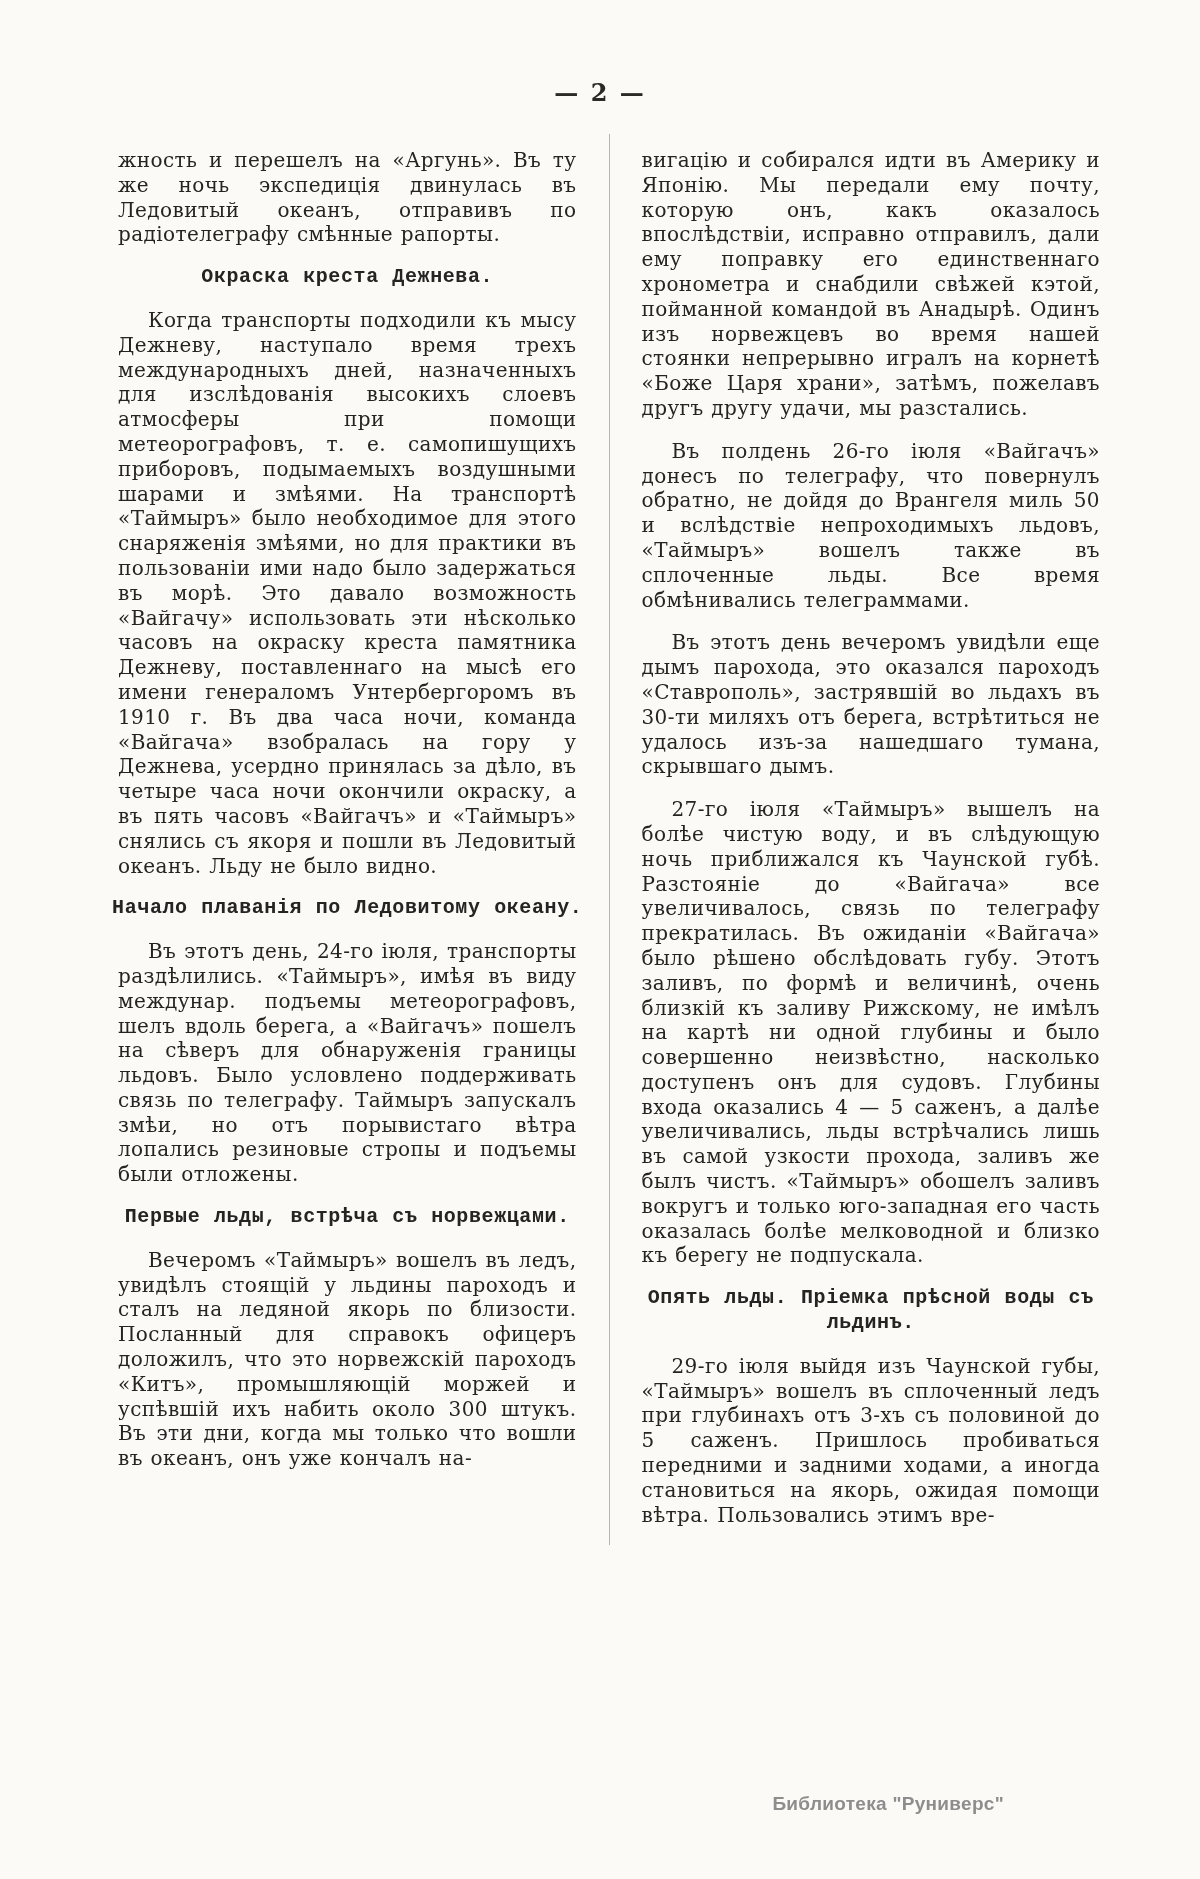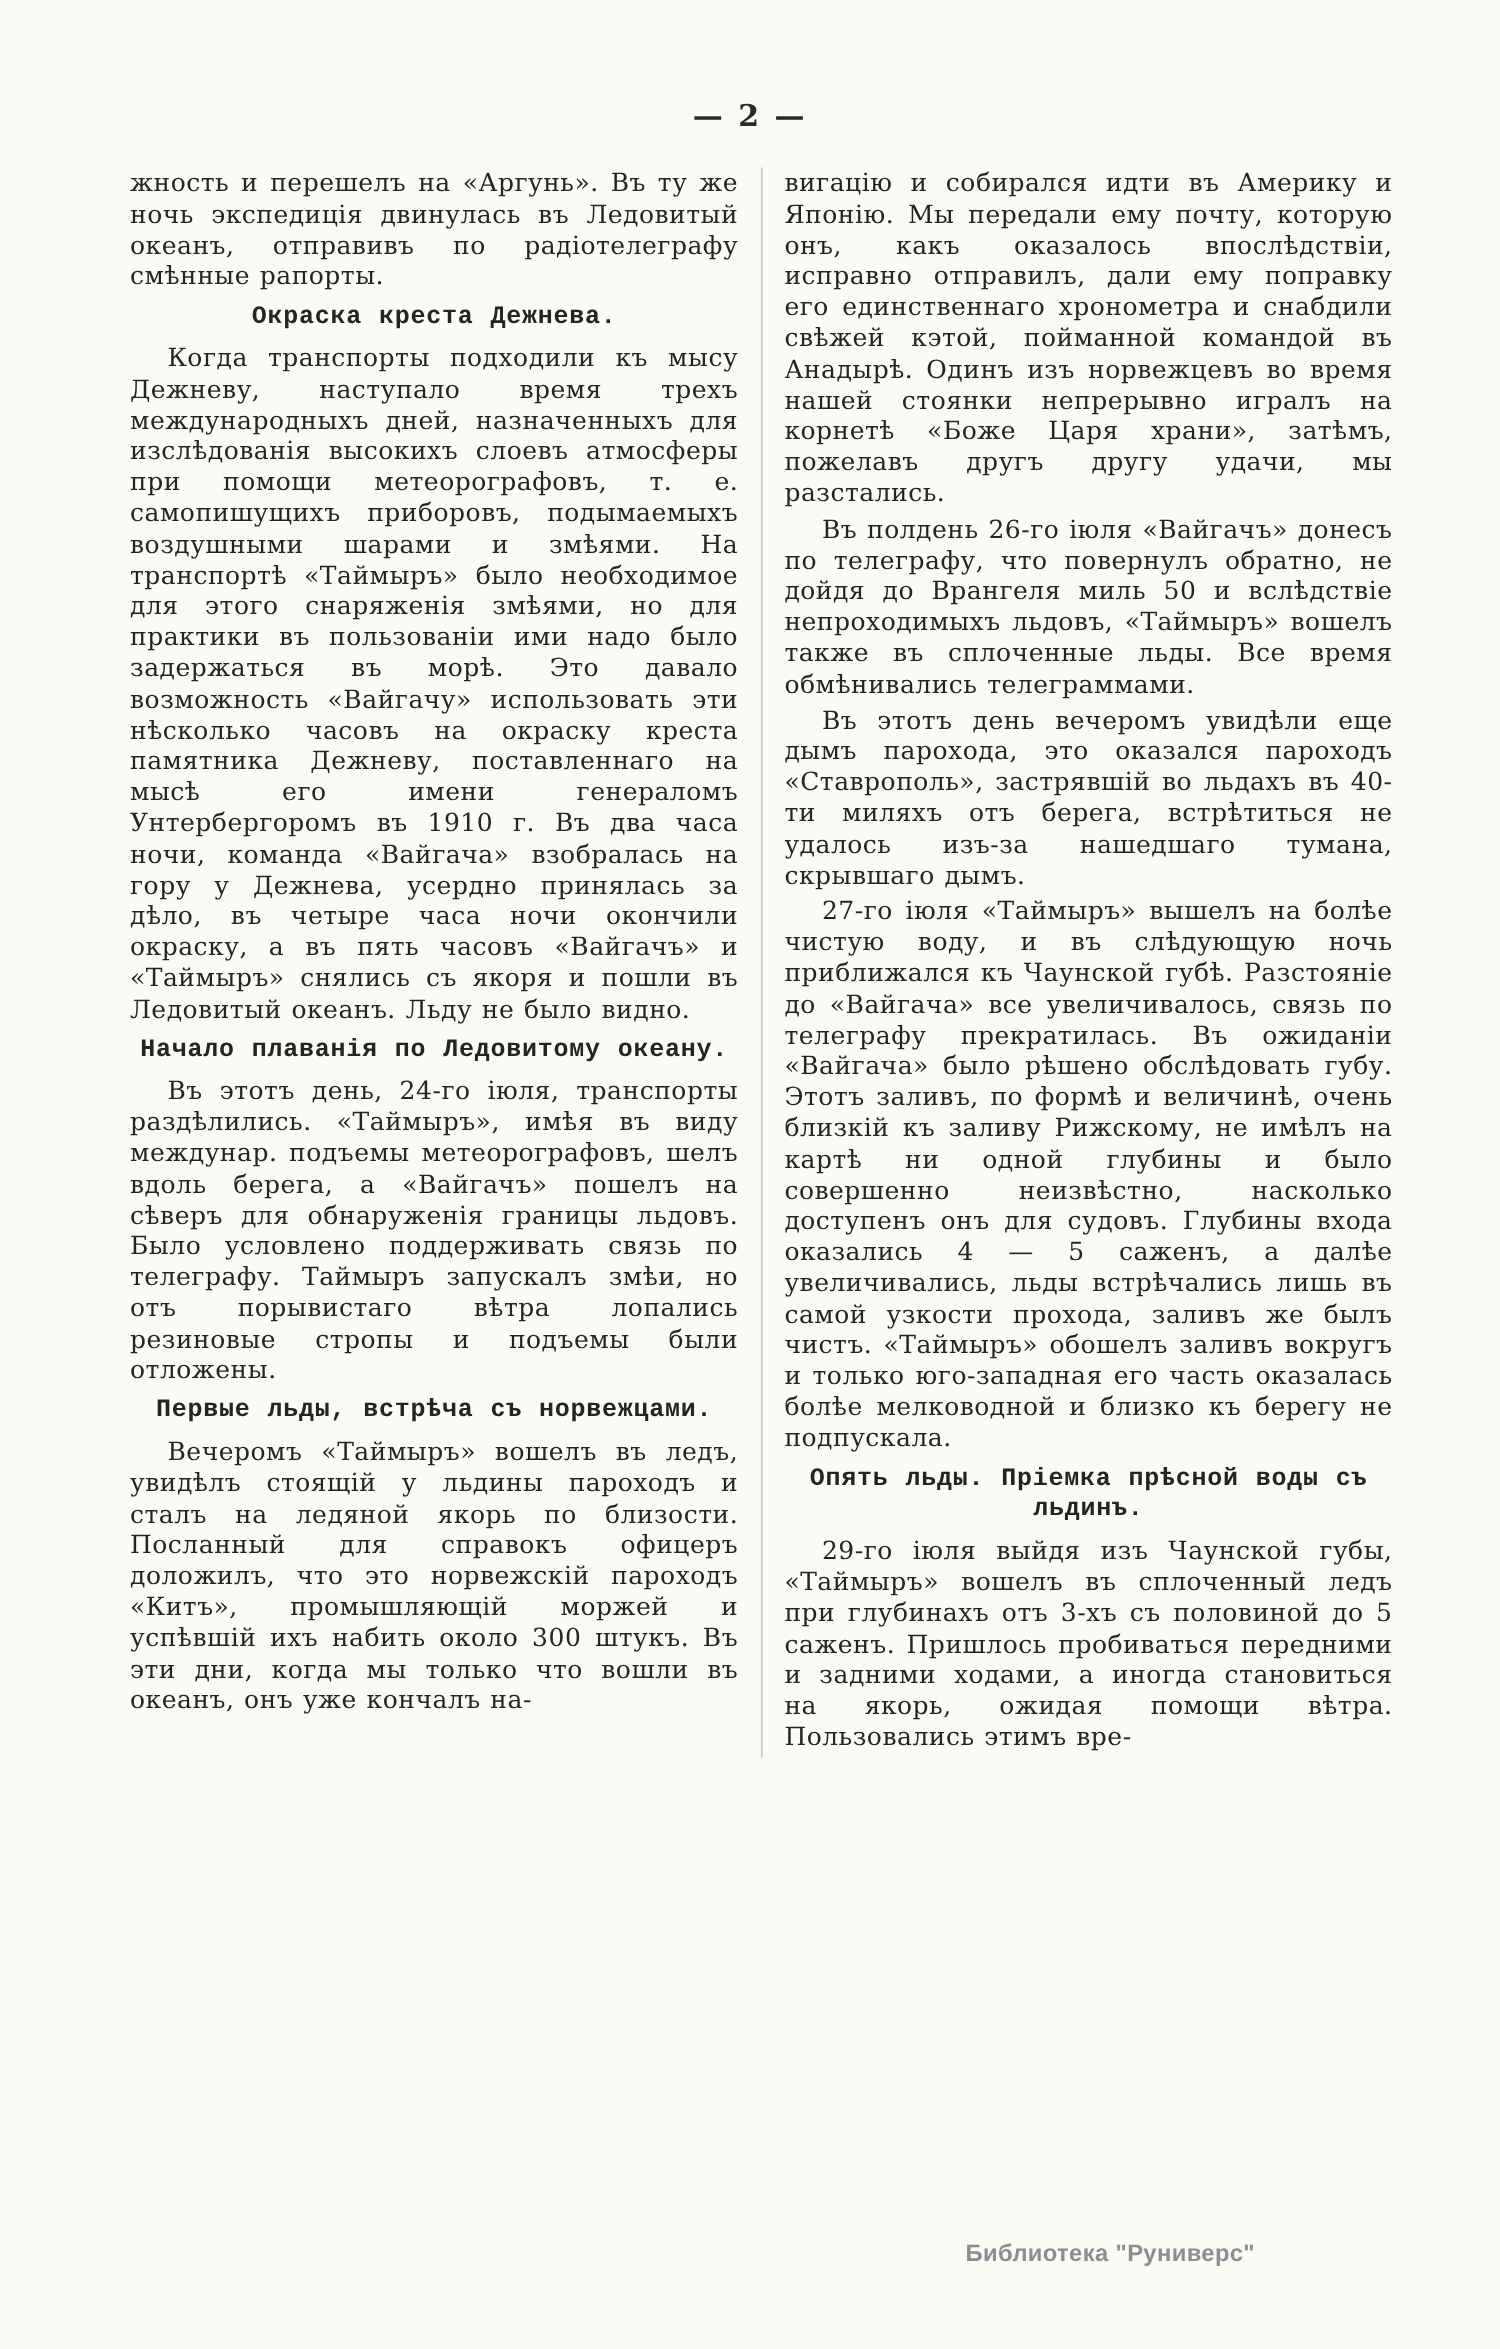--- a/index.html
+++ b/index.html
@@ -45,21 +45,21 @@
     letter-spacing: 0.4px;
     word-spacing: 1px;
   }
   .column-rule {
     width: 1px;
     background: #b9b5ae;
     margin: 4px 14px 0 14px;
   }
   .paragraph {
     text-indent: 1.5em;
-    margin: 4px;
+    margin: 18px;
   }
   .paragraph.no-indent {
     text-indent: 0;
   }
   .heading {
     text-align: center;
     text-indent: 0;
     font-weight: bold;
     margin: 9px 0 7px 0;
     letter-spacing: 0.6px;
@@ -92,21 +92,21 @@
         <div class="paragraph">Когда транспорты подходили къ мысу Дежневу, наступало время трехъ международныхъ дней, назначенныхъ для изслѣдованія высокихъ слоевъ атмосферы при помощи метеорографовъ, т. е. самопишущихъ приборовъ, подымаемыхъ воздушными шарами и змѣями. На транспортѣ «Таймыръ» было необходимое для этого снаряженія змѣями, но для практики въ пользованіи ими надо было задержаться въ морѣ. Это давало возможность «Вайгачу» использовать эти нѣсколько часовъ на окраску креста памятника Дежневу, поставленнаго на мысѣ его имени генераломъ Унтербергоромъ въ 1910 г. Въ два часа ночи, команда «Вайгача» взобралась на гору у Дежнева, усердно принялась за дѣло, въ четыре часа ночи окончили окраску, а въ пять часовъ «Вайгачъ» и «Таймыръ» снялись съ якоря и пошли въ Ледовитый океанъ. Льду не было видно.</div>
         <div class="heading">Начало плаванія по Ледовитому океану.</div>
         <div class="paragraph">Въ этотъ день, 24-го іюля, транспорты раздѣлились. «Таймыръ», имѣя въ виду междунар. подъемы метеорографовъ, шелъ вдоль берега, а «Вайгачъ» пошелъ на сѣверъ для обнаруженія границы льдовъ. Было условлено поддерживать связь по телеграфу. Таймыръ запускалъ змѣи, но отъ порывистаго вѣтра лопались резиновые стропы и подъемы были отложены.</div>
         <div class="heading">Первые льды, встрѣча съ норвежцами.</div>
         <div class="paragraph">Вечеромъ «Таймыръ» вошелъ въ ледъ, увидѣлъ стоящій у льдины пароходъ и сталъ на ледяной якорь по близости. Посланный для справокъ офицеръ доложилъ, что это норвежскій пароходъ «Китъ», промышляющій моржей и успѣвшій ихъ набить около 300 штукъ. Въ эти дни, когда мы только что вошли въ океанъ, онъ уже кончалъ на-</div>
       </section>
     <div class="column-rule"></div>
     <section class="column" id="col-right">
         <div class="paragraph no-indent">вигацію и собирался идти въ Америку и Японію. Мы передали ему почту, которую онъ, какъ оказалось впослѣдствіи, исправно отправилъ, дали ему поправку его единственнаго хронометра и снабдили свѣжей кэтой, пойманной командой въ Анадырѣ. Одинъ изъ норвежцевъ во время нашей стоянки непрерывно игралъ на корнетѣ «Боже Царя храни», затѣмъ, пожелавъ другъ другу удачи, мы разстались.</div>
         <div class="paragraph">Въ полдень 26-го іюля «Вайгачъ» донесъ по телеграфу, что повернулъ обратно, не дойдя до Врангеля миль 50 и вслѣдствіе непроходимыхъ льдовъ, «Таймыръ» вошелъ также въ сплоченные льды. Все время обмѣнивались телеграммами.</div>
-        <div class="paragraph">Въ этотъ день вечеромъ увидѣли еще дымъ парохода, это оказался пароходъ «Ставрополь», застрявшій во льдахъ въ 40-ти миляхъ отъ берега, встрѣтиться не удалось изъ-за нашедшаго тумана, скрывшаго дымъ.</div>
+        <div class="paragraph">Въ этотъ день вечеромъ увидѣли еще дымъ парохода, это оказался пароходъ «Ставрополь», застрявшій во льдахъ въ 30-ти миляхъ отъ берега, встрѣтиться не удалось изъ-за нашедшаго тумана, скрывшаго дымъ.</div>
         <div class="paragraph">27-го іюля «Таймыръ» вышелъ на болѣе чистую воду, и въ слѣдующую ночь приближался къ Чаунской губѣ. Разстояніе до «Вайгача» все увеличивалось, связь по телеграфу прекратилась. Въ ожиданіи «Вайгача» было рѣшено обслѣдовать губу. Этотъ заливъ, по формѣ и величинѣ, очень близкій къ заливу Рижскому, не имѣлъ на картѣ ни одной глубины и было совершенно неизвѣстно, насколько доступенъ онъ для судовъ. Глубины входа оказались 4 — 5 саженъ, а далѣе увеличивались, льды встрѣчались лишь въ самой узкости прохода, заливъ же былъ чистъ. «Таймыръ» обошелъ заливъ вокругъ и только юго-западная его часть оказалась болѣе мелководной и близко къ берегу не подпускала.</div>
         <div class="heading">Опять льды. Пріемка прѣсной воды съ льдинъ.</div>
         <div class="paragraph">29-го іюля выйдя изъ Чаунской губы, «Таймыръ» вошелъ въ сплоченный ледъ при глубинахъ отъ 3-хъ съ половиной до 5 саженъ. Пришлось пробиваться передними и задними ходами, а иногда становиться на якорь, ожидая помощи вѣтра. Пользовались этимъ вре-</div>
       </section>
   </div>
 
   <div class="watermark">Библиотека "Руниверс"</div>
 
 </div>
 

